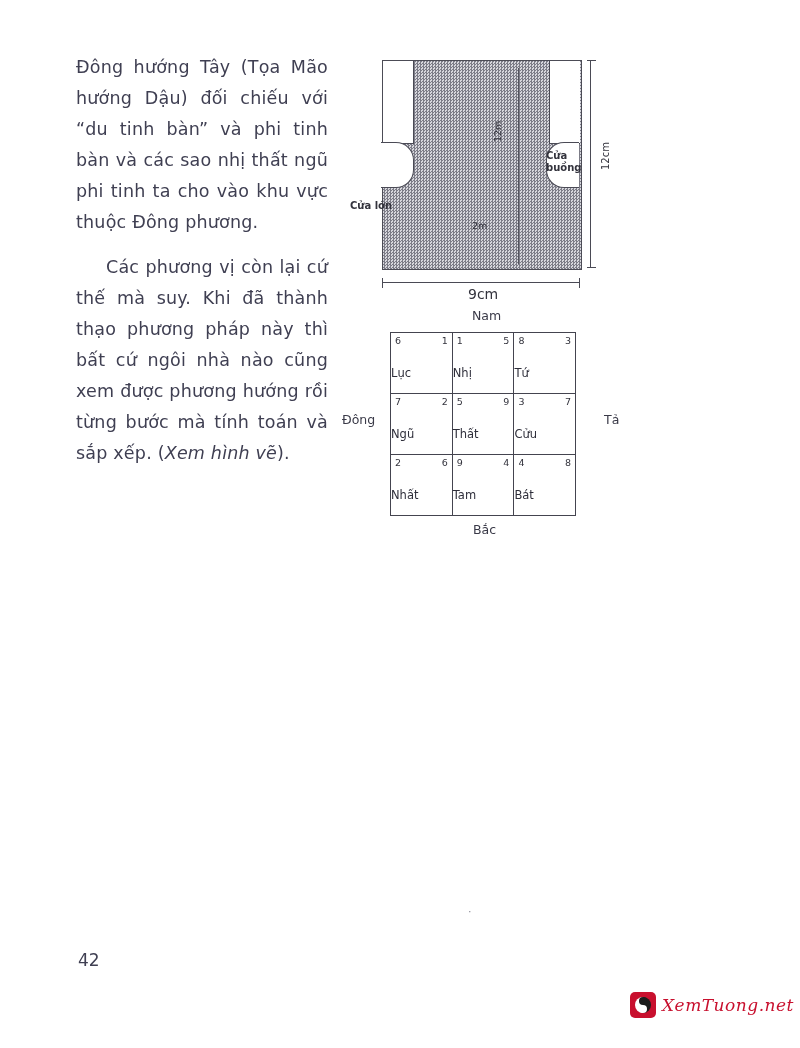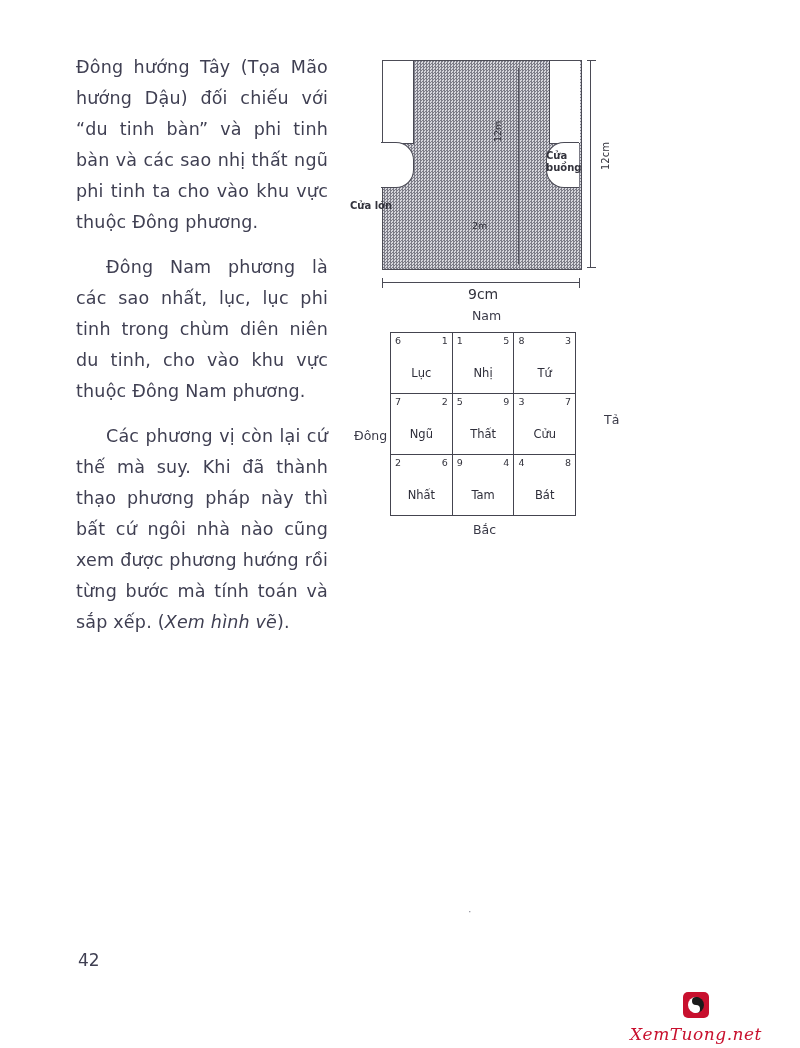--- a/index.html
+++ b/index.html
@@ -227,21 +227,21 @@
     width: 290px;
     height: 250px;
   }
   .grid-label {
     position: absolute;
     font-size: 12.5px;
     color: #3a3a48;
   }
   .grid-label.nam  { left: 132px; top: 8px; }
   .grid-label.bac  { left: 133px; top: 222px; }
-  .grid-label.dong { left: 2px;  top: 128px; margin-left: 12px; }
+  .grid-label.dong { left: 2px;  top: 112px; }
   .grid-label.ta   { left: 264px; top: 112px; }
 
   .grid-table {
     position: absolute;
     left: 50px;
     top: 32px;
     width: 186px;
     height: 180px;
     border-collapse: collapse;
   }
@@ -260,21 +260,20 @@
     color: #33333d;
   }
   .cell-tr {
     position: absolute;
     right: 4px; top: 2px;
     font-size: 9.5px;
     color: #33333d;
   }
   .cell-center {
     display: block;
-    text-align: center;
     font-size: 11.5px;
     color: #2e2e3a;
     margin-top: 20px;
   }
 
   
   .stray-mark {
     position: absolute;
     left: 468px;
     top: 905px;
@@ -283,21 +282,20 @@
   }
 
   
   .watermark {
     position: absolute;
     left: 630px;
     top: 992px;
     display: flex;
     align-items: center;
     gap: 6px;
-    flex-direction: column;
   }
   .wm-badge {
     width: 26px;
     height: 26px;
     border-radius: 5px;
     background: #c8102e;
     display: flex;
     align-items: center;
     justify-content: center;
   }
@@ -326,21 +324,20 @@
     letter-spacing: 0.5px;
   }
 </style>
 </head>
 <body>
 
 <div class="page">
 
   <div class="text-col">
     <p class="para">Đông hướng Tây (Tọa Mão hướng Dậu) đối chiếu với “du tinh bàn” và phi tinh bàn và các sao nhị thất ngũ phi tinh ta cho vào khu vực thuộc Đông phương.</p>
-    <p class="para indent">Đông Nam phương là các sao nhất, lục, lục phi tinh trong chùm diên niên du tinh, cho vào khu vực thuộc Đông Nam phương.</p>
     <p class="para indent"><span>Các phương vị còn lại cứ thế mà suy. Khi đã thành thạo phương pháp này thì bất cứ ngôi nhà nào cũng xem được phương hướng rồi từng bước mà tính toán và sắp xếp. (</span><span class="ital">Xem hình vẽ</span><span>).</span></p>
   </div>
 
   <div class="page-number">42</div>
 
   <div class="figure-plan">
     <div class="plan-box"></div>
     <div class="plan-top-cut-l"></div>
     <div class="plan-top-cut-r"></div>
     <div class="notch notch-left"></div>

